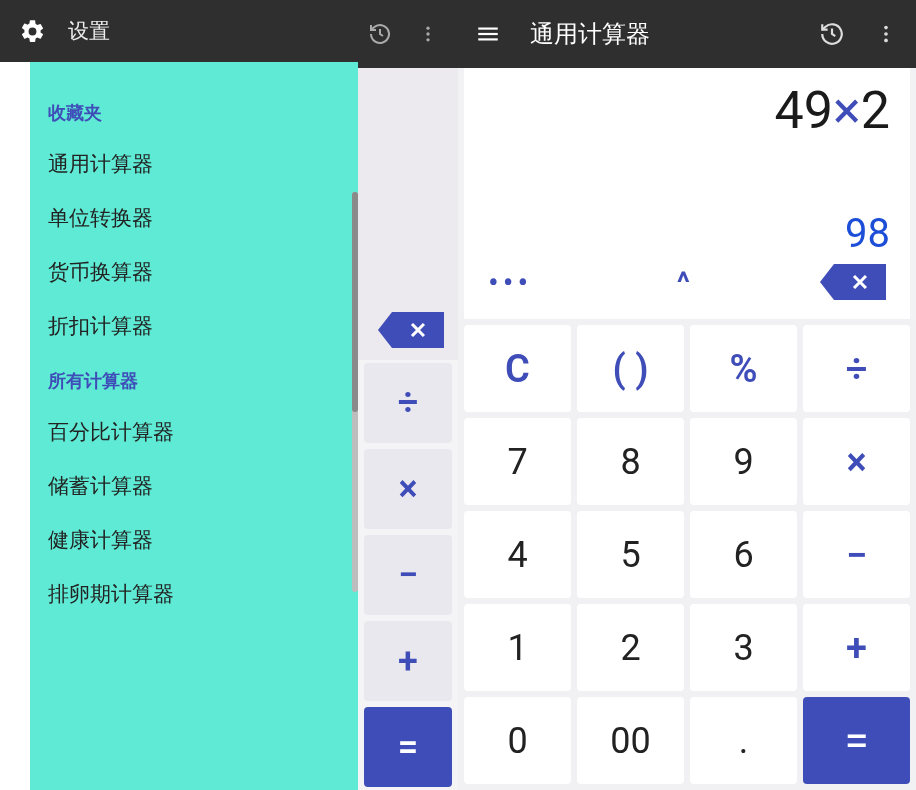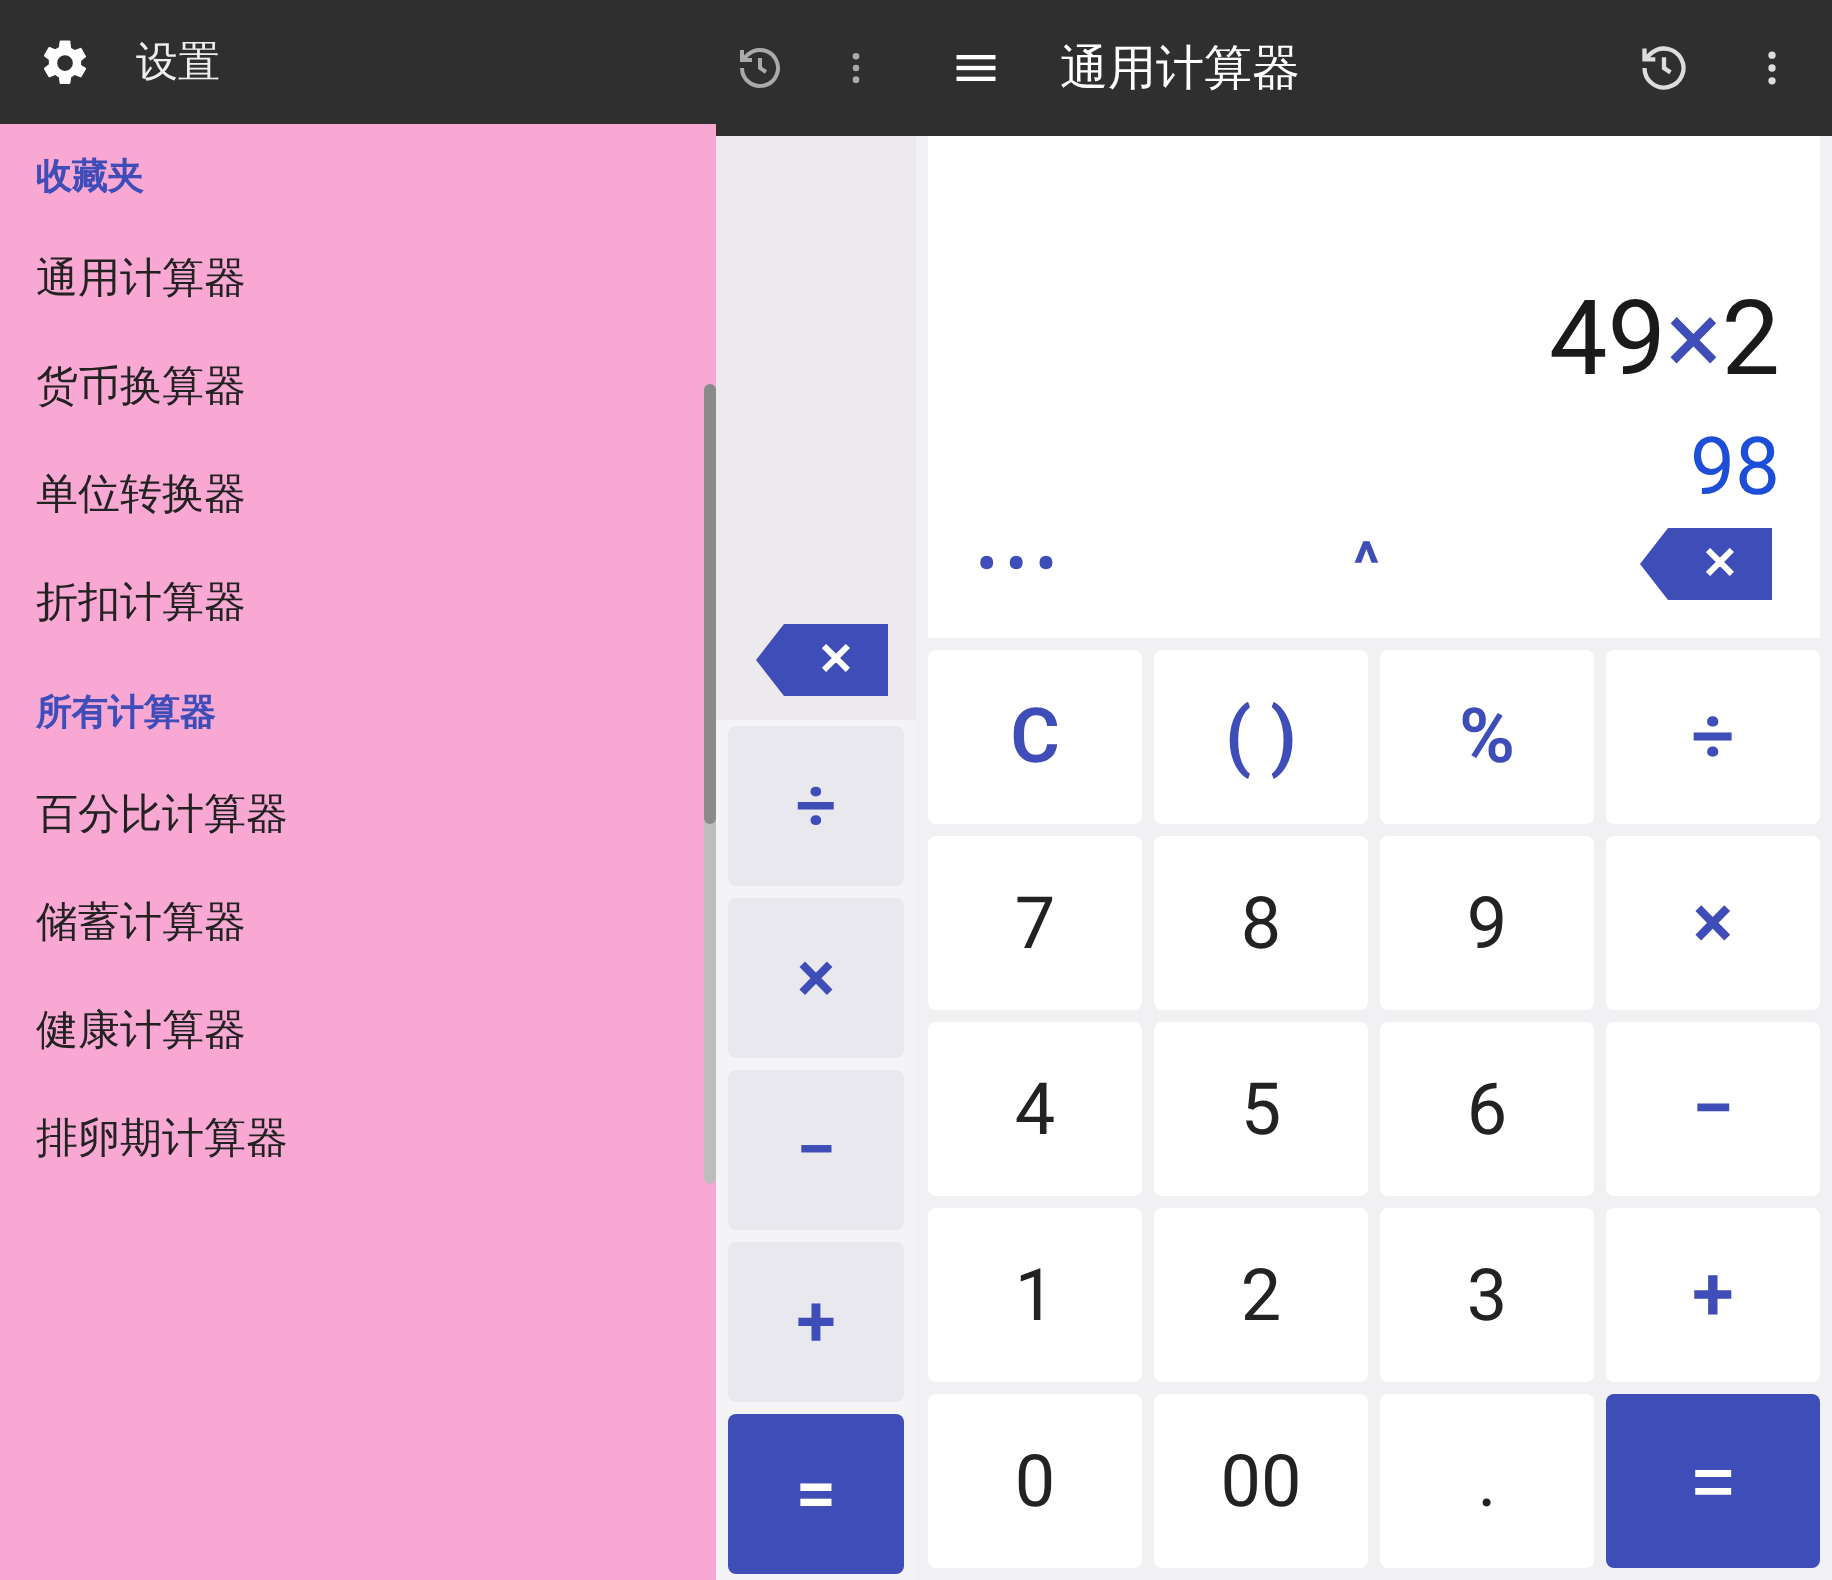--- a/index.html
+++ b/index.html
@@ -8,21 +8,21 @@
   .pane { position: relative; height: 100%; }
   .pane-left { width: 458px; display: flex; }
   .pane-right { width: 458px; display: flex; flex-direction: column; }
 
   
   .drawer { width: 358px; background: #fff; display: flex; flex-direction: column; height: 100%; }
   .drawer-top { background: #2f2f2f; color: #fff; }
   .drawer-row { display: flex; align-items: center; height: 62px; padding: 14px 18px; gap: 22px; }
   .drawer-row .icon { width: 28px; height: 28px; display: inline-flex; align-items: center; justify-content: center; }
   .drawer-row .label { font-size: 21px; color: #eee; }
-  .drawer-body { flex: 1; overflow: hidden; padding: 6px 18px 0; background: #f9a8d4; position: relative; }
+  .drawer-body { flex: 1; overflow: hidden; padding: 31px 18px 0; background: #5eead4; position: relative; margin-left: 30px; }
   .section-header { color: #3f4db8; font-size: 18px; font-weight: 600; margin: 16px 0 12px; }
   .section-header:first-child { margin-top: 8px; }
   .drawer-item { font-size: 21px; color: #222; padding: 13px 0; cursor: pointer; }
   .left-scrollbar { position: absolute; right: 0; top: 130px; width: 6px; height: 400px; background: #bdbdbd; border-radius: 3px; }
   .left-scrollbar::before { content: ""; display: block; position: absolute; left: 0; top: 0; width: 100%; height: 220px; background: #8a8a8a; border-radius: 3px; }
 
   .under-left { width: 100px; background: #f4f4f6; display: flex; flex-direction: column; }
   .under-topbar { height: 68px; background: #2f2f2f; display: flex; align-items: center; justify-content: flex-end; padding-right: 12px; gap: 12px; }
   .under-topbar .iconbtn { width: 36px; height: 36px; display: flex; align-items: center; justify-content: center; color: #aaa; }
   .under-display { height: 232px; background: #eceaef; }
@@ -30,21 +30,21 @@
   .under-keys { flex: 1; display: flex; flex-direction: column; }
   .under-key { flex: 1; margin: 3px 6px; background: #e9e8ee; border-radius: 4px; display: flex; align-items: center; justify-content: center; font-size: 36px; color: #3f4db8; font-weight: 600; }
   .under-key.equals { background: #3f4db8; color: #fff; }
 
   
   .topbar { height: 68px; background: #2f2f2f; color: #fff; display: flex; align-items: center; padding: 0 10px; gap: 14px; }
   .topbar .title { font-size: 24px; flex: 1; margin-left: 8px; }
   .iconbtn { width: 40px; height: 40px; display: flex; align-items: center; justify-content: center; cursor: pointer; color: #ddd; }
 
   .display-area { background: #fff; border: 6px solid #f2f2f4; border-bottom: none; border-top: none; padding: 12px 20px 8px; }
-  .expr { font-size: 52px; text-align: right; color: #1a1a1a; min-height: 120px; display: flex; align-items: flex-end; justify-content: flex-end; }
+  .expr { font-size: 52px; text-align: right; color: #1a1a1a; min-height: 120px; display: flex; justify-content: flex-end; }
   .expr .op { color: #3f4db8; }
   .result { font-size: 40px; text-align: right; color: #1d4ed8; margin-top: 10px; }
   .subrow { display: flex; align-items: center; justify-content: space-between; padding: 6px 4px 10px; }
   .subrow .dots-icon { color: #3f4db8; font-size: 32px; letter-spacing: 4px; }
   .subrow .caret { color: #3f4db8; font-size: 30px; font-weight: 700; }
 
   .keypad { flex: 1; background: #f1f1f4; display: grid; grid-template-columns: repeat(4, 1fr); grid-template-rows: repeat(5, 1fr); gap: 6px; padding: 6px; }
   .key { background: #fff; border-radius: 4px; display: flex; align-items: center; justify-content: center; font-size: 36px; color: #222; cursor: pointer; user-select: none; }
   .key.opkey { color: #3f4db8; font-weight: 600; font-size: 38px; }
   .key.equals { background: #3f4db8; color: #fff; font-size: 44px; }
@@ -69,22 +69,22 @@
             <svg width="27" height="27" viewBox="0 0 24 24" fill="#fff">
                 <path d="M19.14,12.94a7.14,7.14,0,0,0,.06-.94,7.14,7.14,0,0,0-.06-.94l2.03-1.58a.5.5,0,0,0,.12-.64l-1.92-3.32a.5.5,0,0,0-.61-.22l-2.39.96a7.03,7.03,0,0,0-1.62-.94l-.36-2.54A.5.5,0,0,0,13.9,2h-3.8a.5.5,0,0,0-.49.42L9.25,4.96a7.03,7.03,0,0,0-1.62.94l-2.39-.96a.5.5,0,0,0-.61.22L2.71,8.48a.5.5,0,0,0,.12.64L4.86,10.7a7.14,7.14,0,0,0-.06.94,7.14,7.14,0,0,0,.06.94L2.83,14.16a.5.5,0,0,0-.12.64l1.92,3.32a.5.5,0,0,0,.61.22l2.39-.96a7.03,7.03,0,0,0,1.62.94l.36,2.54a.5.5,0,0,0,.49.42h3.8a.5.5,0,0,0,.49-.42l.36-2.54a7.03,7.03,0,0,0,1.62-.94l2.39.96a.5.5,0,0,0,.61-.22l1.92-3.32a.5.5,0,0,0-.12-.64ZM12,15.5A3.5,3.5,0,1,1,15.5,12,3.5,3.5,0,0,1,12,15.5Z"></path>
               </svg>
           </span>
           <span class="label">设置</span>
         </div>
       </div>
       <div class="drawer-body">
         <div class="section-header">收藏夹</div>
         <div class="drawer-item">通用计算器</div>
+        <div class="drawer-item">单位转换器</div>
         <div class="drawer-item">货币换算器</div>
-        <div class="drawer-item">单位转换器</div>
         <div class="drawer-item">折扣计算器</div>
         <div class="section-header">所有计算器</div>
         <div class="drawer-item">百分比计算器</div>
         <div class="drawer-item">储蓄计算器</div>
         <div class="drawer-item">健康计算器</div>
         <div class="drawer-item">排卵期计算器</div>
         <div class="left-scrollbar"></div>
       </div>
     </div>
 

